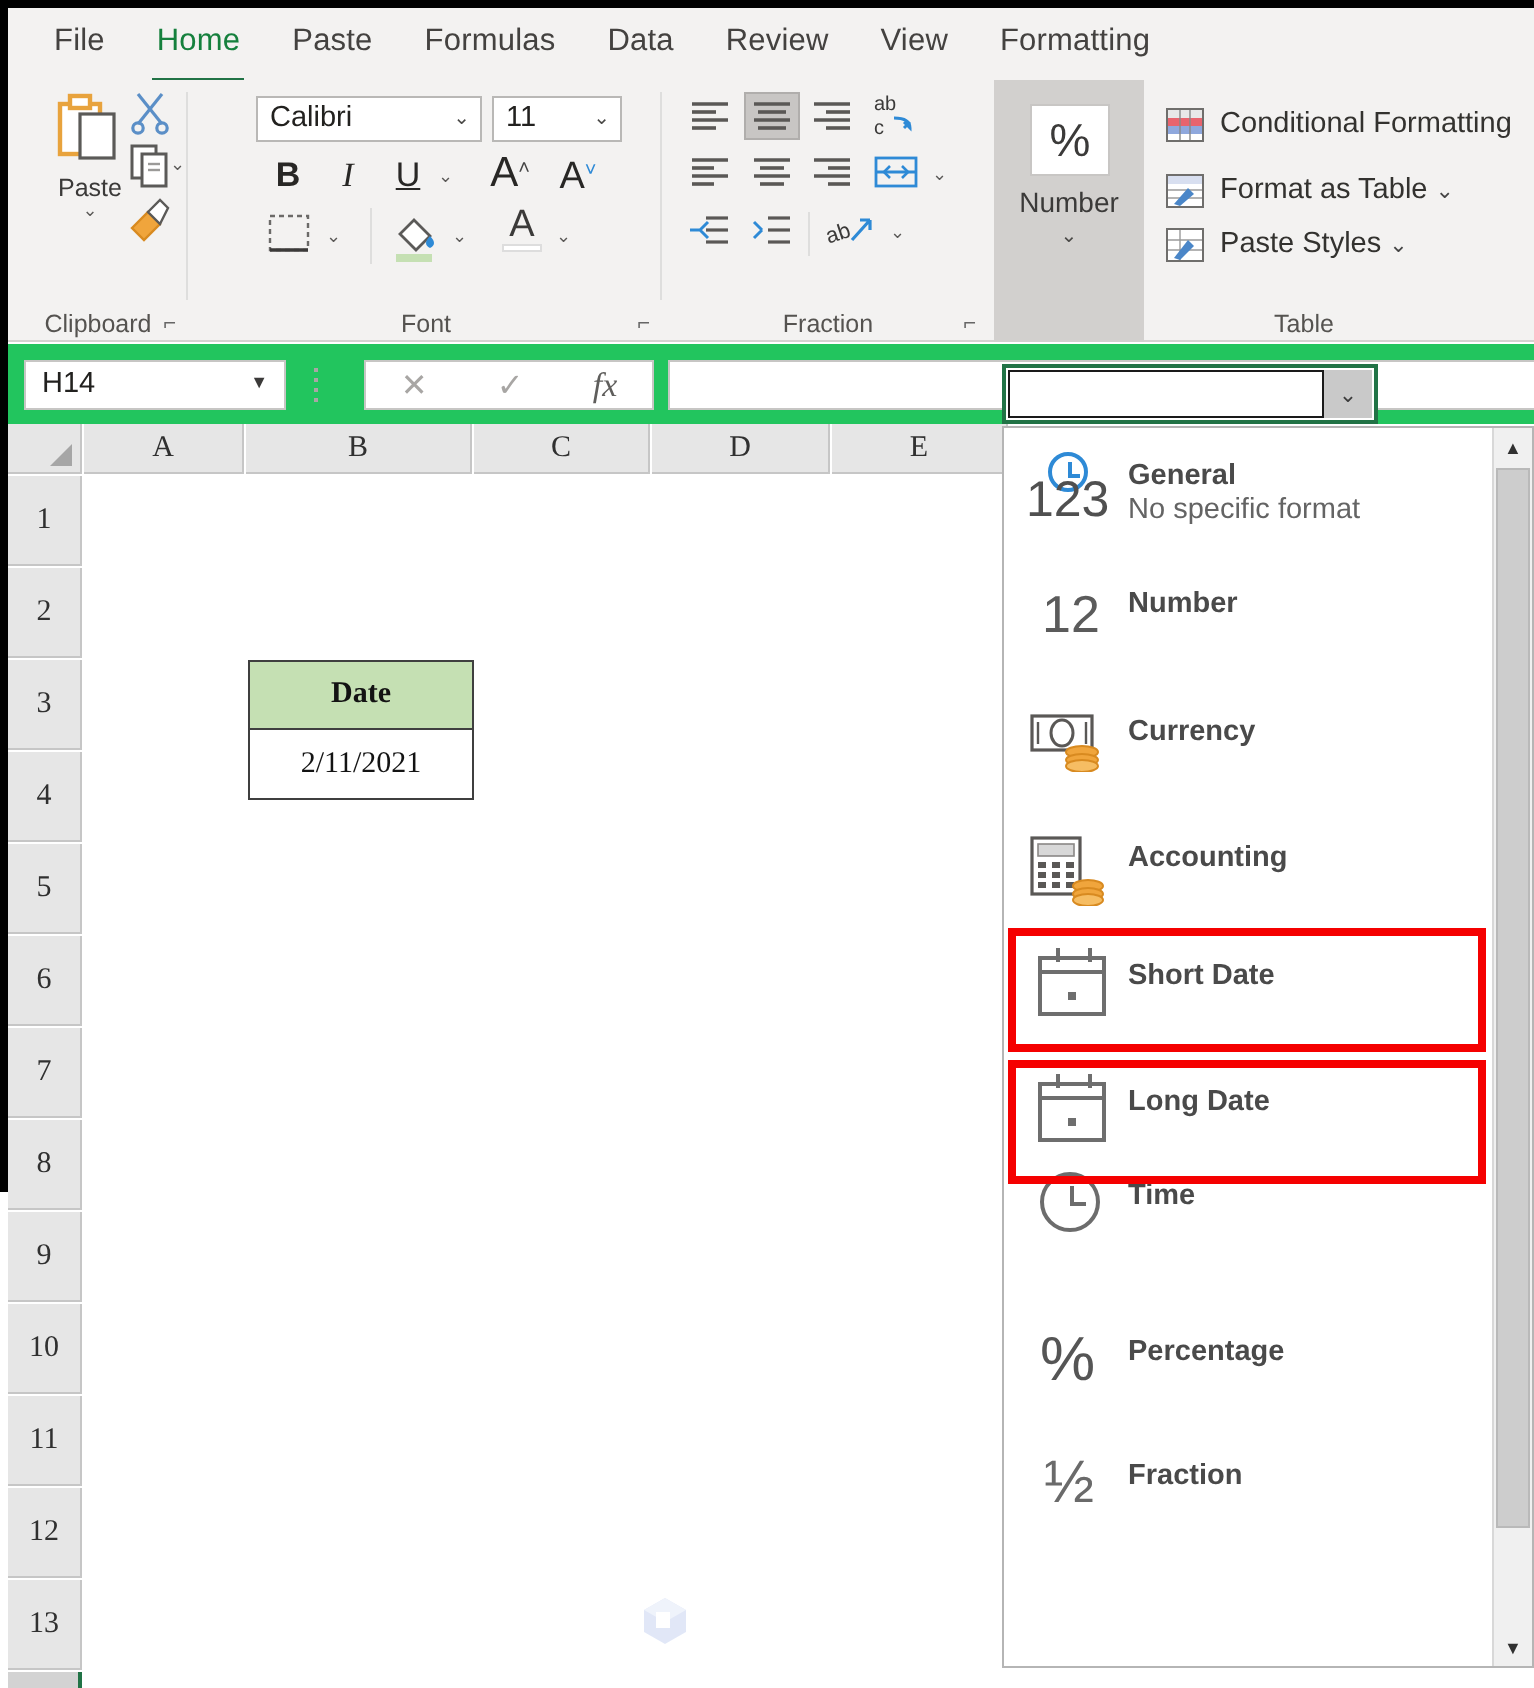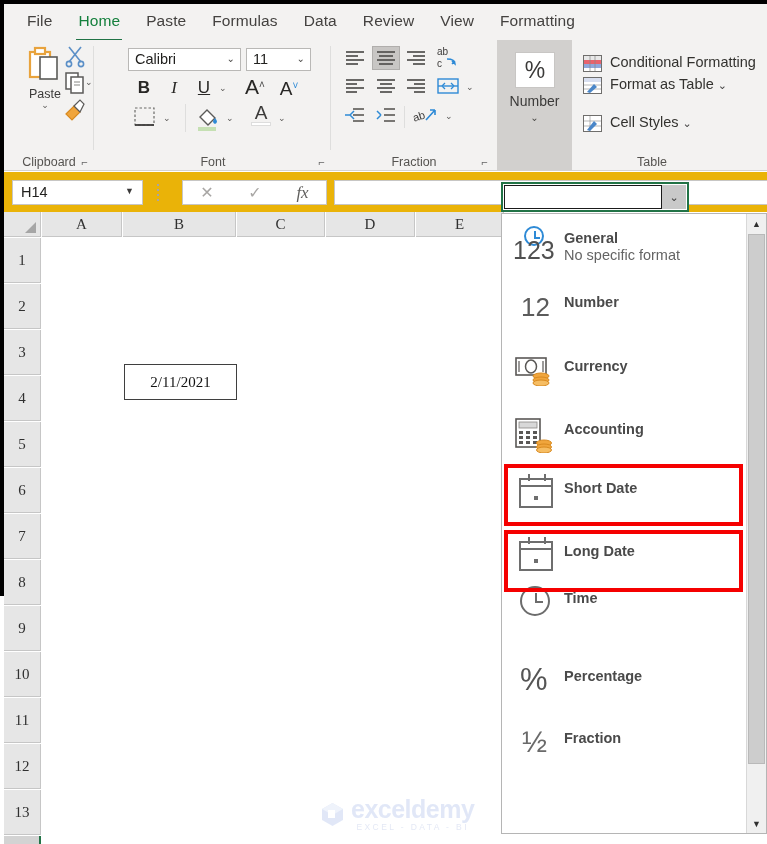--- a/index.html
+++ b/index.html
@@ -137,21 +137,21 @@
     display: inline-block; width: 19px; height: 17px;
     vertical-align: -4px; margin-right: 4px;
     border: 1px solid #6f6e6c;
     position: relative; background: #fff;
   }
 
   
   .fbar {
     position: absolute; left: 0; top: 168px;
     width: 763px; height: 40px;
-    background: #eab308;
+    background: #22c55e;
   }
   .namebox {
     position: absolute; left: 8px; top: 8px;
     width: 131px; height: 25px;
     background: #fff; border: 1px solid #c7c6c4;
     font-size: 14.5px; color: #22211f;
     padding: 3px 0 0 8px;
   }
   .nb-arrow {
     position: absolute; right: 8px; top: 5px;
@@ -629,42 +629,42 @@
           <svg width="17" height="15" viewBox="0 0 17 15">
             <rect x="0" y="0" width="17" height="4" fill="#e8e8e8"></rect>
             <rect x="0" y="4" width="17" height="4" fill="#e8646e"></rect>
             <rect x="0" y="8" width="17" height="4" fill="#8fa8dd"></rect>
             <line x1="6" y1="0" x2="6" y2="15" stroke="#888" stroke-width=".7"></line>
             <line x1="11" y1="0" x2="11" y2="15" stroke="#888" stroke-width=".7"></line>
           </svg>
         </span>
         <span>Conditional Formatting</span>
       </div>
-      <div class="srow" style="top:36px;">
+      <div class="srow" style="top:47px;">
         <span class="sico">
           <svg width="17" height="15" viewBox="0 0 17 15">
             <rect x="0" y="0" width="17" height="4" fill="#d8dff0"></rect>
             <line x1="0" y1="7" x2="17" y2="7" stroke="#9a9a9a" stroke-width=".7"></line>
             <line x1="0" y1="11" x2="17" y2="11" stroke="#9a9a9a" stroke-width=".7"></line>
             <path d="M3 14 L10 6 L13 9 L6 15 Z" fill="#4a86c8"></path>
           </svg>
         </span>
         <span>Format as Table</span>
         <span style="font-size:11px;color:#444;">⌄</span>
       </div>
       <div class="srow" style="top:74px;">
         <span class="sico">
           <svg width="17" height="15" viewBox="0 0 17 15">
             <line x1="0" y1="5" x2="17" y2="5" stroke="#9a9a9a" stroke-width=".7"></line>
             <line x1="0" y1="10" x2="17" y2="10" stroke="#9a9a9a" stroke-width=".7"></line>
             <line x1="6" y1="0" x2="6" y2="15" stroke="#9a9a9a" stroke-width=".7"></line>
             <path d="M3 14 L10 5 L13 8 L6 15 Z" fill="#4a86c8"></path>
           </svg>
         </span>
-        <span>Cell Styles</span>
+        <span>Paste Styles</span>
         <span style="font-size:11px;color:#444;">⌄</span>
       </div>
       <div class="grp-label" style="left:-18px;">Table</div>
     </div>
   </div>
 
   <div class="fbar">
     <div class="namebox">
       <span>H14</span>
       <span class="nb-arrow">▼</span>
@@ -701,35 +701,32 @@
     <div class="rowhdr" style="top:302px;">7</div>
     <div class="rowhdr" style="top:348px;">8</div>
     <div class="rowhdr" style="top:394px;">9</div>
     <div class="rowhdr" style="top:440px;">10</div>
     <div class="rowhdr" style="top:486px;">11</div>
     <div class="rowhdr" style="top:532px;">12</div>
     <div class="rowhdr" style="top:578px;">13</div>
     <div class="rowhdr sel" style="top:624px;">14</div>
 
     <div class="cellarea">
+      <div class="dcell hdr" style="left:82px;top:92px;width:113px;height:35px;line-height:33px;background:#c5e0b3;">Date</div>
       <div class="dcell val" style="left:82px;top:126px;width:113px;height:36px;line-height:34px;background:#fff;">2/11/2021</div>
     </div>
   </div>
 
   <div class="wm">
     <div class="wm-cube">
       <svg width="27" height="27" viewBox="0 0 27 27">
         <path d="M13.5 2 L24 8 L24 19 L13.5 25 L3 19 L3 8 Z" fill="#dfe6f7"></path>
         <path d="M13.5 2 L24 8 L13.5 14 L3 8 Z" fill="#eef2fb"></path>
         <rect x="9" y="9" width="7" height="8" fill="#ffffff"></rect>
       </svg>
-    </div>
-    <div class="wm-txt">
-      <div class="wm-main">exceldemy</div>
-      <div class="wm-sub">EXCEL - DATA - BI</div>
     </div>
   </div>
 
   <div class="combo">
     <div class="combo-inner"></div>
     <div class="combo-btn">⌄</div>
   </div>
 
   <div class="dropdown">
     <div class="dd-list">

